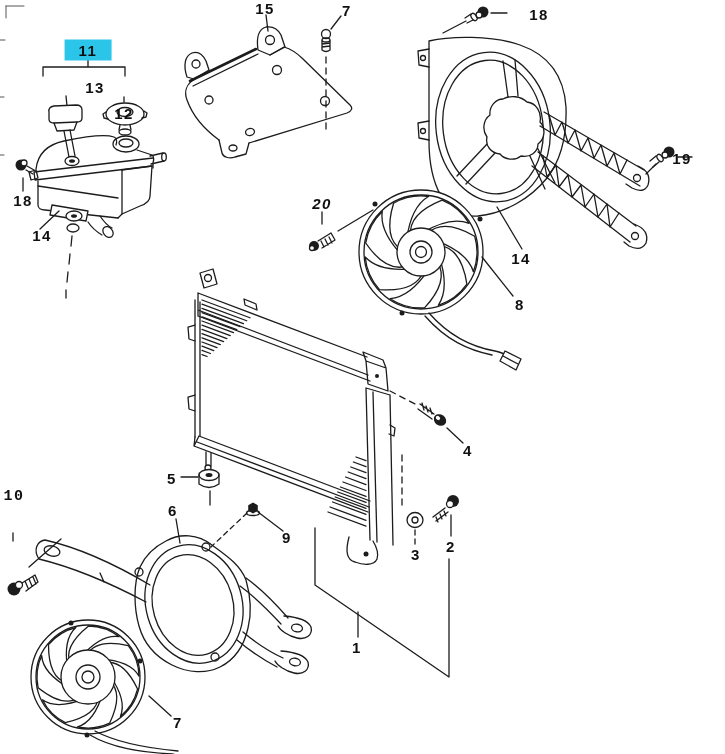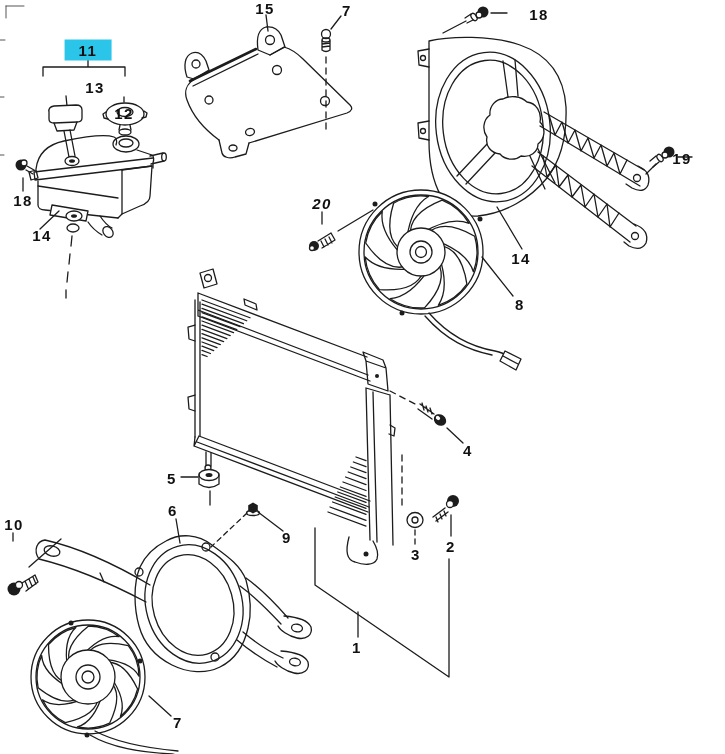--- a/index.html
+++ b/index.html
@@ -326,21 +326,21 @@
 <div id="callouts">
       <span class="callout" style="left: 357px; top: 647px;">1</span>
       <span class="callout" style="left: 451px; top: 546px;">2</span>
       <span class="callout" style="left: 416px; top: 554px;">3</span>
       <span class="callout" style="left: 468px; top: 450px;">4</span>
       <span class="callout" style="left: 172px; top: 478px;">5</span>
       <span class="callout" style="left: 173px; top: 510px;">6</span>
       <span class="callout" style="left: 178px; top: 722px;">7</span>
       <span class="callout" style="left: 520px; top: 304px;">8</span>
       <span class="callout" style="left: 287px; top: 537px;">9</span>
-      <span class="callout" style="left: 14px; top: 524px;">10</span>
+      <span class="callout" style="left: 14px; top: 496px; font-family: Liberation Mono, monospace;">10</span>
       <span class="callout hl" style="left: 88px; top: 50px; background: rgb(42, 197, 233);">11</span>
       <span class="callout" style="left: 124px; top: 88px; margin-top: 25px;">12</span>
       <span class="callout" style="left: 65px; top: 87px; margin-left: 30px;">13</span>
       <span class="callout" style="left: 34px; top: 235px; margin-left: 8px;">14</span>
       <span class="callout" style="left: 265px; top: 8px;">15</span>
       <span class="callout" style="left: 347px; top: 10px;">7</span>
       <span class="callout" style="left: 521px; top: 258px;">14</span>
       <span class="callout" style="left: 519px; top: 14px; margin-left: 20px;">18</span>
       <span class="callout" style="left: 682px; top: 158px;">19</span>
       <span class="callout" style="left: 322px; top: 203px; font-style: italic;">20</span>

